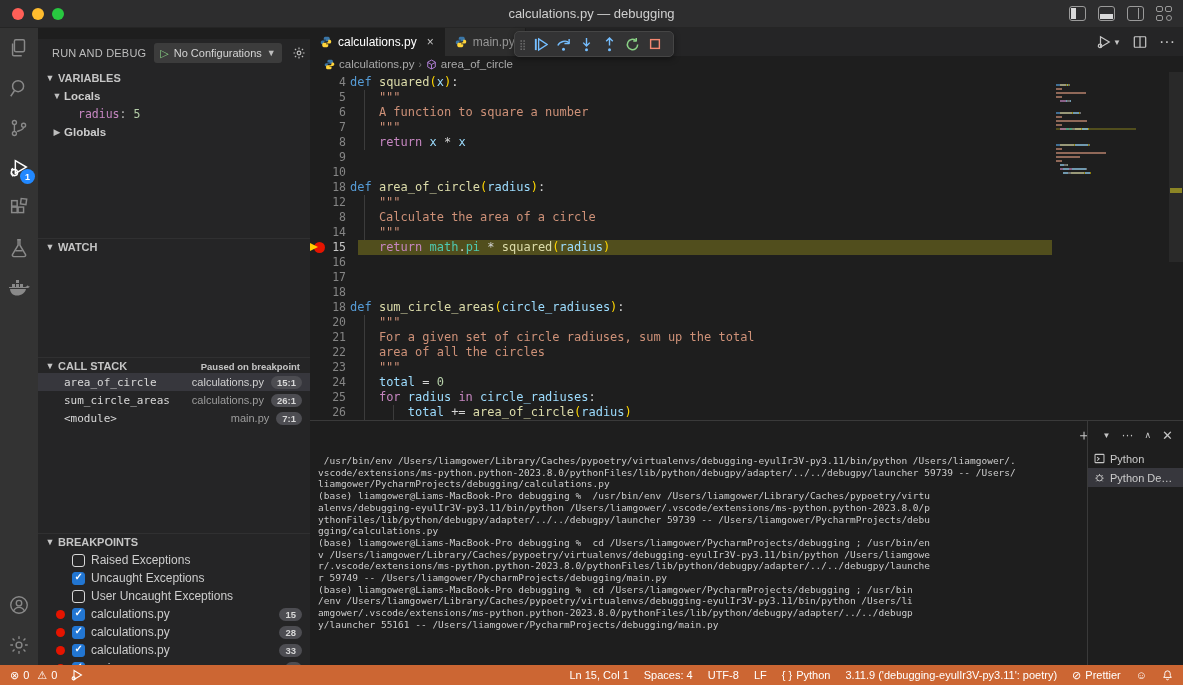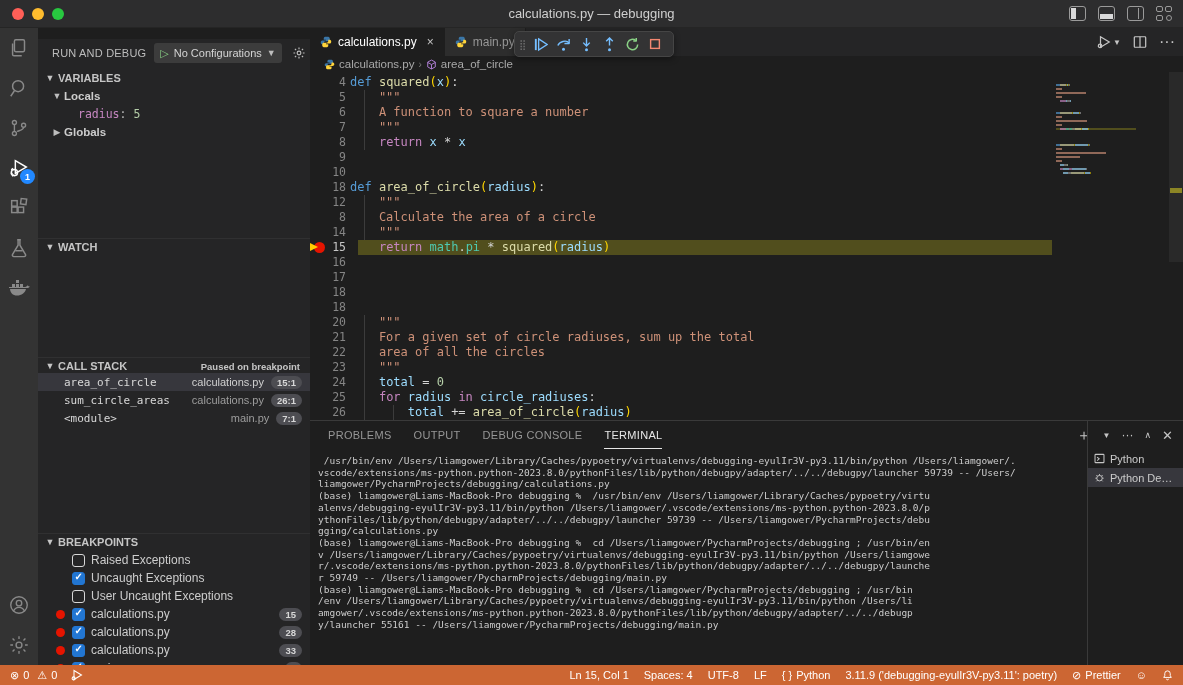--- a/index.html
+++ b/index.html
@@ -423,21 +423,21 @@
       <div class="cl"><div class="bpcol"></div><div class="gut">9</div><div class="txt"></div></div>
       <div class="cl"><div class="bpcol"></div><div class="gut">10</div><div class="txt"></div></div>
       <div class="cl"><div class="bpcol"></div><div class="gut">18</div><div class="txt"><span class="tk-k">def </span><span class="tk-f">area_of_circle</span><span class="tk-b">(</span><span class="tk-v">radius</span><span class="tk-b">)</span><span class="tk-p">:</span></div></div>
       <div class="cl"><div class="guide" style="left: 54px;"></div><div class="bpcol"></div><div class="gut">12</div><div class="txt"><span class="tk-s">    """</span></div></div>
       <div class="cl"><div class="guide" style="left: 54px;"></div><div class="bpcol"></div><div class="gut">8</div><div class="txt"><span class="tk-s">    Calculate the area of a circle</span></div></div>
       <div class="cl"><div class="guide" style="left: 54px;"></div><div class="bpcol"></div><div class="gut">14</div><div class="txt"><span class="tk-s">    """</span></div></div>
       <div class="cl hl"><div class="hlbar"></div><div class="guide" style="left: 54px;"></div><div class="bpcol"><div class="bp-hit"><div class="c"></div><div class="a"></div></div></div><div class="gut">15</div><div class="txt"><span class="tk-p">    </span><span class="tk-K">return </span><span class="tk-m">math</span><span class="tk-p">.</span><span class="tk-m">pi</span><span class="tk-p"> * </span><span class="tk-f">squared</span><span class="tk-b">(</span><span class="tk-v">radius</span><span class="tk-b">)</span></div></div>
       <div class="cl"><div class="bpcol"></div><div class="gut">16</div><div class="txt"></div></div>
       <div class="cl"><div class="bpcol"></div><div class="gut">17</div><div class="txt"></div></div>
       <div class="cl"><div class="bpcol"></div><div class="gut">18</div><div class="txt"></div></div>
-      <div class="cl"><div class="bpcol"></div><div class="gut">18</div></div>
+      <div class="cl"><div class="bpcol"></div><div class="gut">18</div><div class="txt"><span class="tk-k">def </span><span class="tk-f">sum_circle_areas</span><span class="tk-b">(</span><span class="tk-v">circle_radiuses</span><span class="tk-b">)</span><span class="tk-p">:</span></div></div>
       <div class="cl"><div class="guide" style="left: 54px;"></div><div class="bpcol"></div><div class="gut">20</div><div class="txt"><span class="tk-s">    """</span></div></div>
       <div class="cl"><div class="guide" style="left: 54px;"></div><div class="bpcol"></div><div class="gut">21</div><div class="txt"><span class="tk-s">    For a given set of circle radiuses, sum up the total</span></div></div>
       <div class="cl"><div class="guide" style="left: 54px;"></div><div class="bpcol"></div><div class="gut">22</div><div class="txt"><span class="tk-s">    area of all the circles</span></div></div>
       <div class="cl"><div class="guide" style="left: 54px;"></div><div class="bpcol"></div><div class="gut">23</div><div class="txt"><span class="tk-s">    """</span></div></div>
       <div class="cl"><div class="guide" style="left: 54px;"></div><div class="bpcol"></div><div class="gut">24</div><div class="txt"><span class="tk-p">    </span><span class="tk-v">total</span><span class="tk-p"> = </span><span class="tk-n">0</span></div></div>
       <div class="cl"><div class="guide" style="left: 54px;"></div><div class="bpcol"></div><div class="gut">25</div><div class="txt"><span class="tk-p">    </span><span class="tk-K">for </span><span class="tk-v">radius</span><span class="tk-K"> in </span><span class="tk-v">circle_radiuses</span><span class="tk-p">:</span></div></div>
       <div class="cl"><div class="guide" style="left: 54px;"></div><div class="guide" style="left: 82.9px;"></div><div class="bpcol"></div><div class="gut">26</div><div class="txt"><span class="tk-p">        </span><span class="tk-v">total</span><span class="tk-p"> += </span><span class="tk-f">area_of_circle</span><span class="tk-b">(</span><span class="tk-v">radius</span><span class="tk-b">)</span></div></div>
     </div>
   <div class="minimap" id="minimap" style="padding-top: 12px;">
       <div class="mm-line">
@@ -542,26 +542,20 @@
         <i style="width: 1px; background: rgb(200, 176, 0);"></i>
       </div>
     </div>
   <div class="ovr">
       <div class="slider"></div>
       <div class="mark"></div>
     </div>
 </div>
 
 <div class="panel">
-  <div class="panel-tabs">
-    <div class="ptab">PROBLEMS</div>
-    <div class="ptab">OUTPUT</div>
-    <div class="ptab">DEBUG CONSOLE</div>
-    <div class="ptab active">TERMINAL</div>
-  </div>
   <div class="panel-actions">
     <span style="font-size:15px">＋</span>
     <span style="font-size:8px">▼</span>
     <span>···</span>
     <span style="font-size:9px">∧</span>
     <span style="font-size:13px">✕</span>
   </div>
   <div class="term-body" id="terminal-output"><div> /usr/bin/env /Users/liamgower/Library/Caches/pypoetry/virtualenvs/debugging-eyulIr3V-py3.11/bin/python /Users/liamgower/.</div><div>vscode/extensions/ms-python.python-2023.8.0/pythonFiles/lib/python/debugpy/adapter/../../debugpy/launcher 59739 -- /Users/</div><div>liamgower/PycharmProjects/debugging/calculations.py</div><div>(base) liamgower@Liams-MacBook-Pro debugging %  /usr/bin/env /Users/liamgower/Library/Caches/pypoetry/virtu</div><div>alenvs/debugging-eyulIr3V-py3.11/bin/python /Users/liamgower/.vscode/extensions/ms-python.python-2023.8.0/p</div><div>ythonFiles/lib/python/debugpy/adapter/../../debugpy/launcher 59739 -- /Users/liamgower/PycharmProjects/debu</div><div>gging/calculations.py</div><div>(base) liamgower@Liams-MacBook-Pro debugging %  cd /Users/liamgower/PycharmProjects/debugging ; /usr/bin/en</div><div>v /Users/liamgower/Library/Caches/pypoetry/virtualenvs/debugging-eyulIr3V-py3.11/bin/python /Users/liamgowe</div><div>r/.vscode/extensions/ms-python.python-2023.8.0/pythonFiles/lib/python/debugpy/adapter/../../debugpy/launche</div><div>r 59749 -- /Users/liamgower/PycharmProjects/debugging/main.py</div><div>(base) liamgower@Liams-MacBook-Pro debugging %  cd /Users/liamgower/PycharmProjects/debugging ; /usr/bin</div><div>/env /Users/liamgower/Library/Caches/pypoetry/virtualenvs/debugging-eyulIr3V-py3.11/bin/python /Users/li</div><div>amgower/.vscode/extensions/ms-python.python-2023.8.0/pythonFiles/lib/python/debugpy/adapter/../../debugp</div><div>y/launcher 55161 -- /Users/liamgower/PycharmProjects/debugging/main.py</div></div>
   <div class="term-sep"></div>
   <div class="term-list" id="terminal-list">

